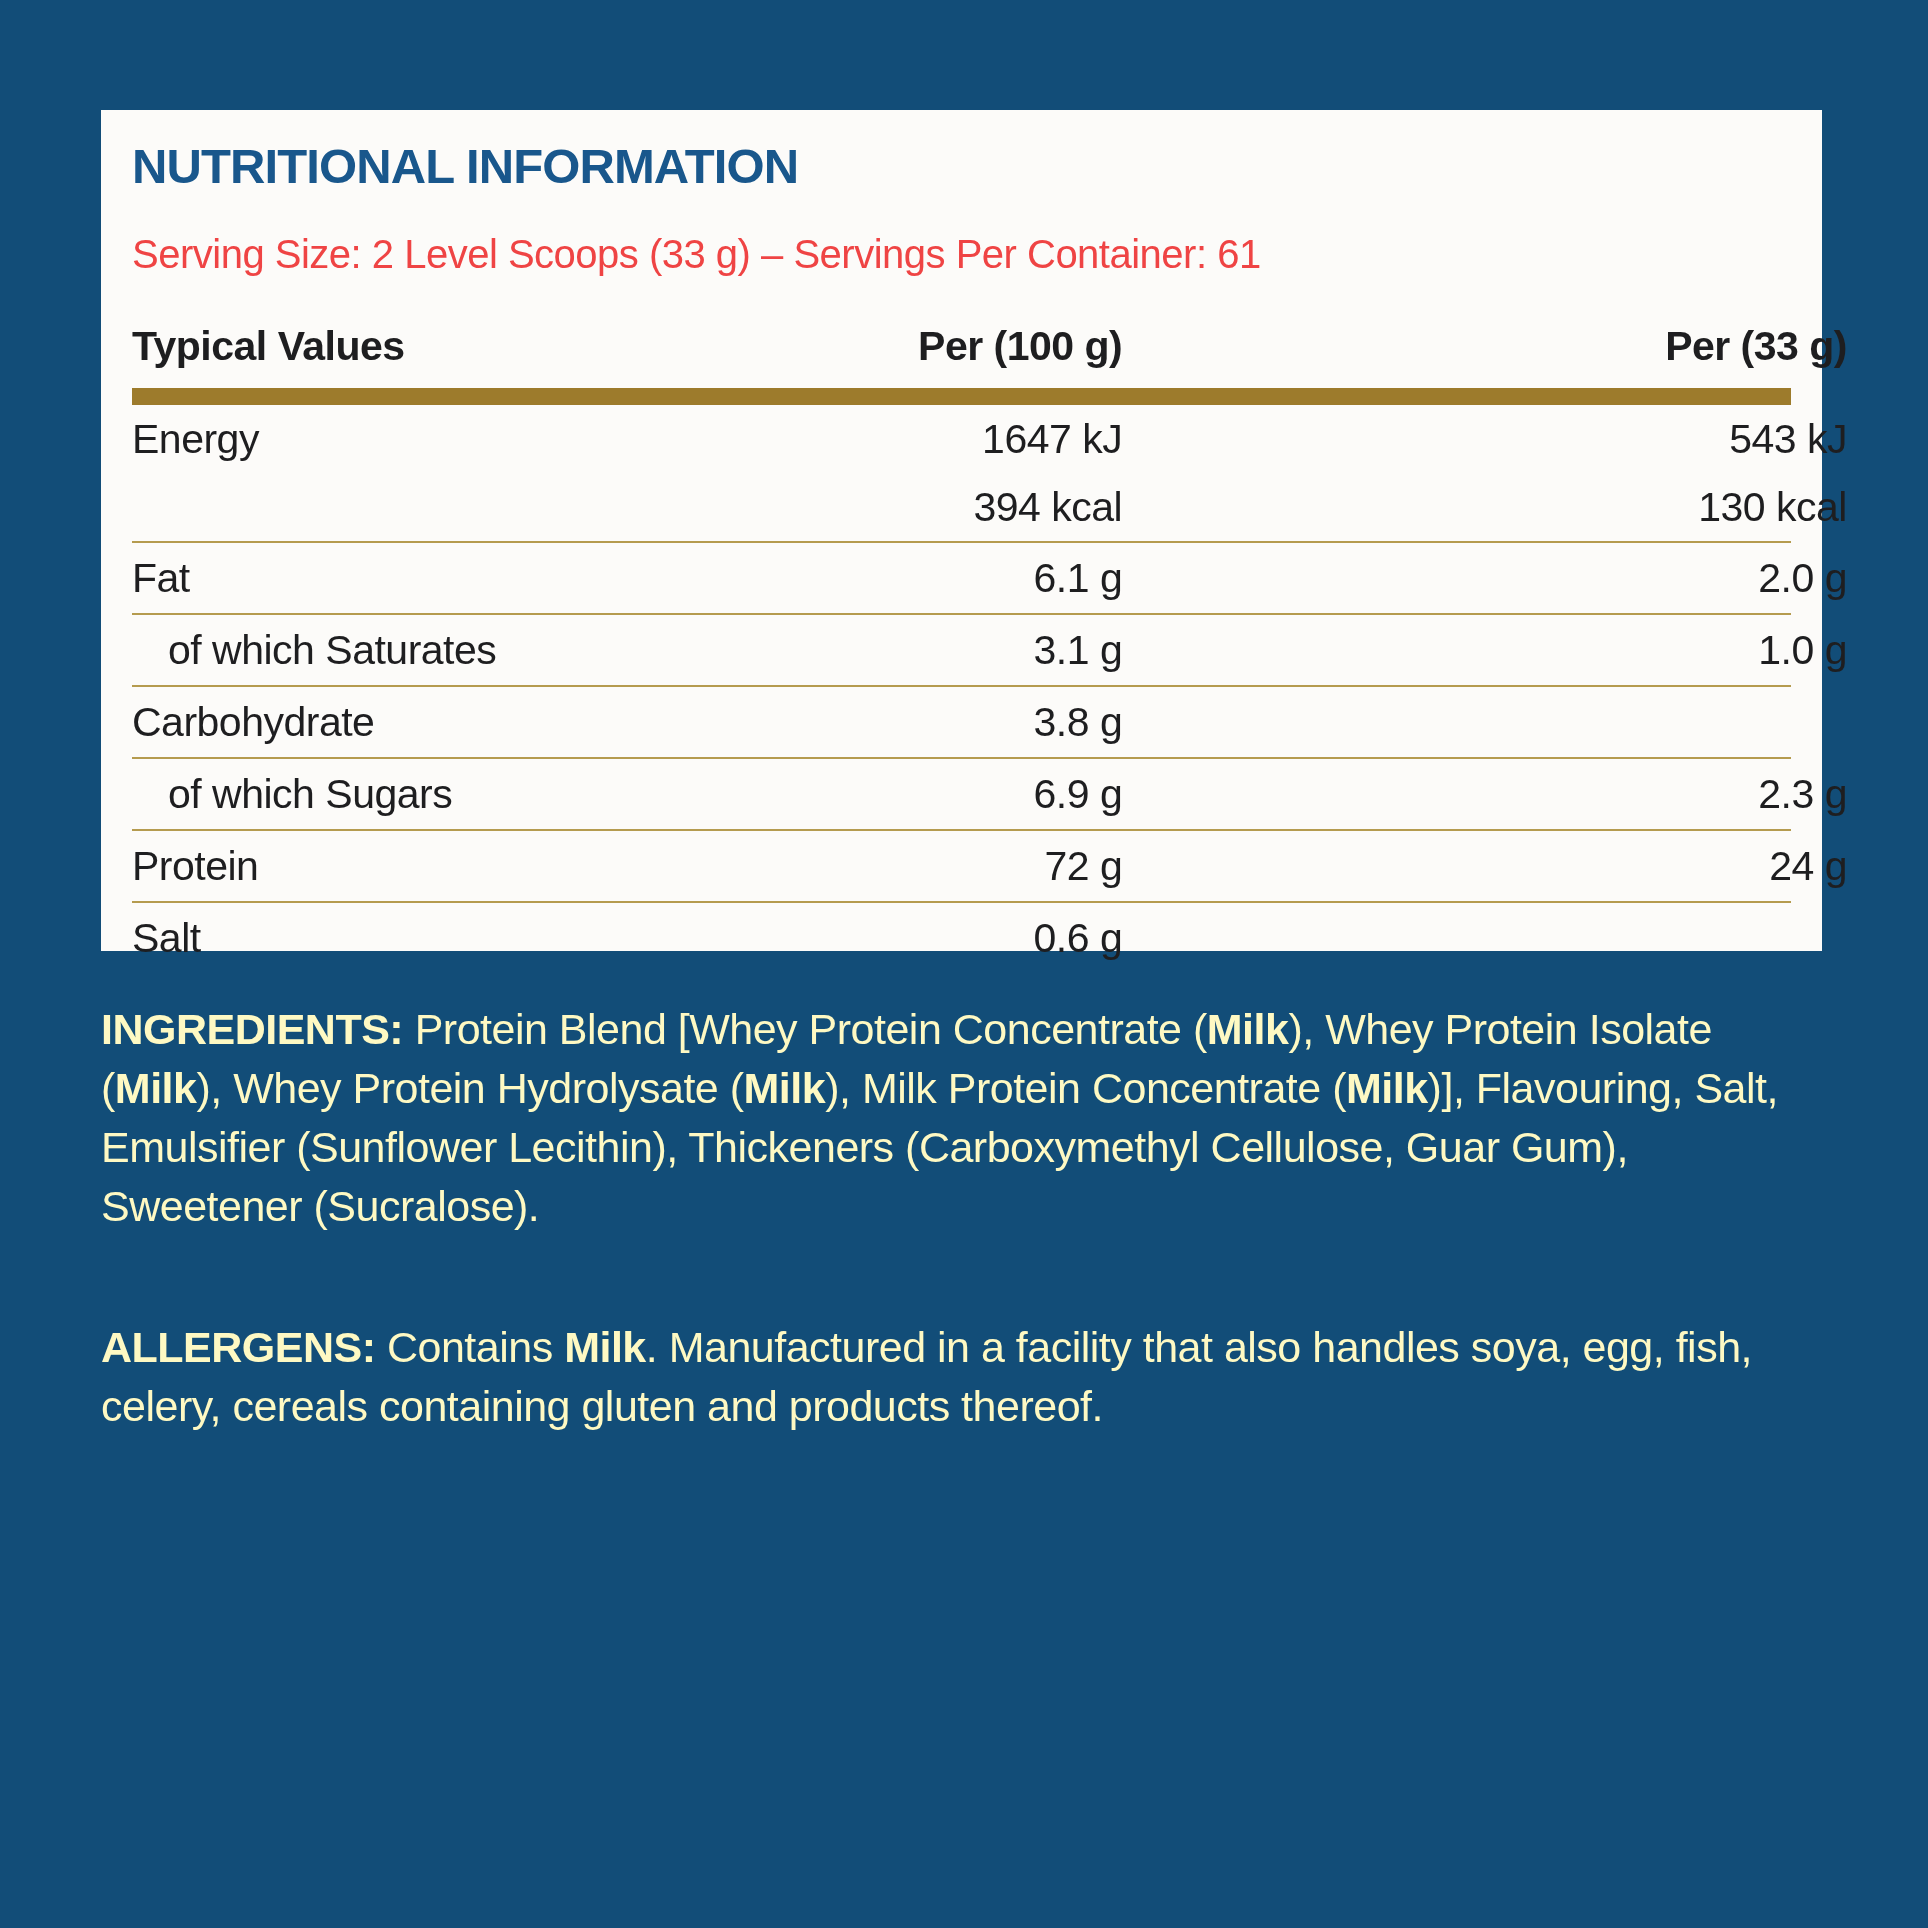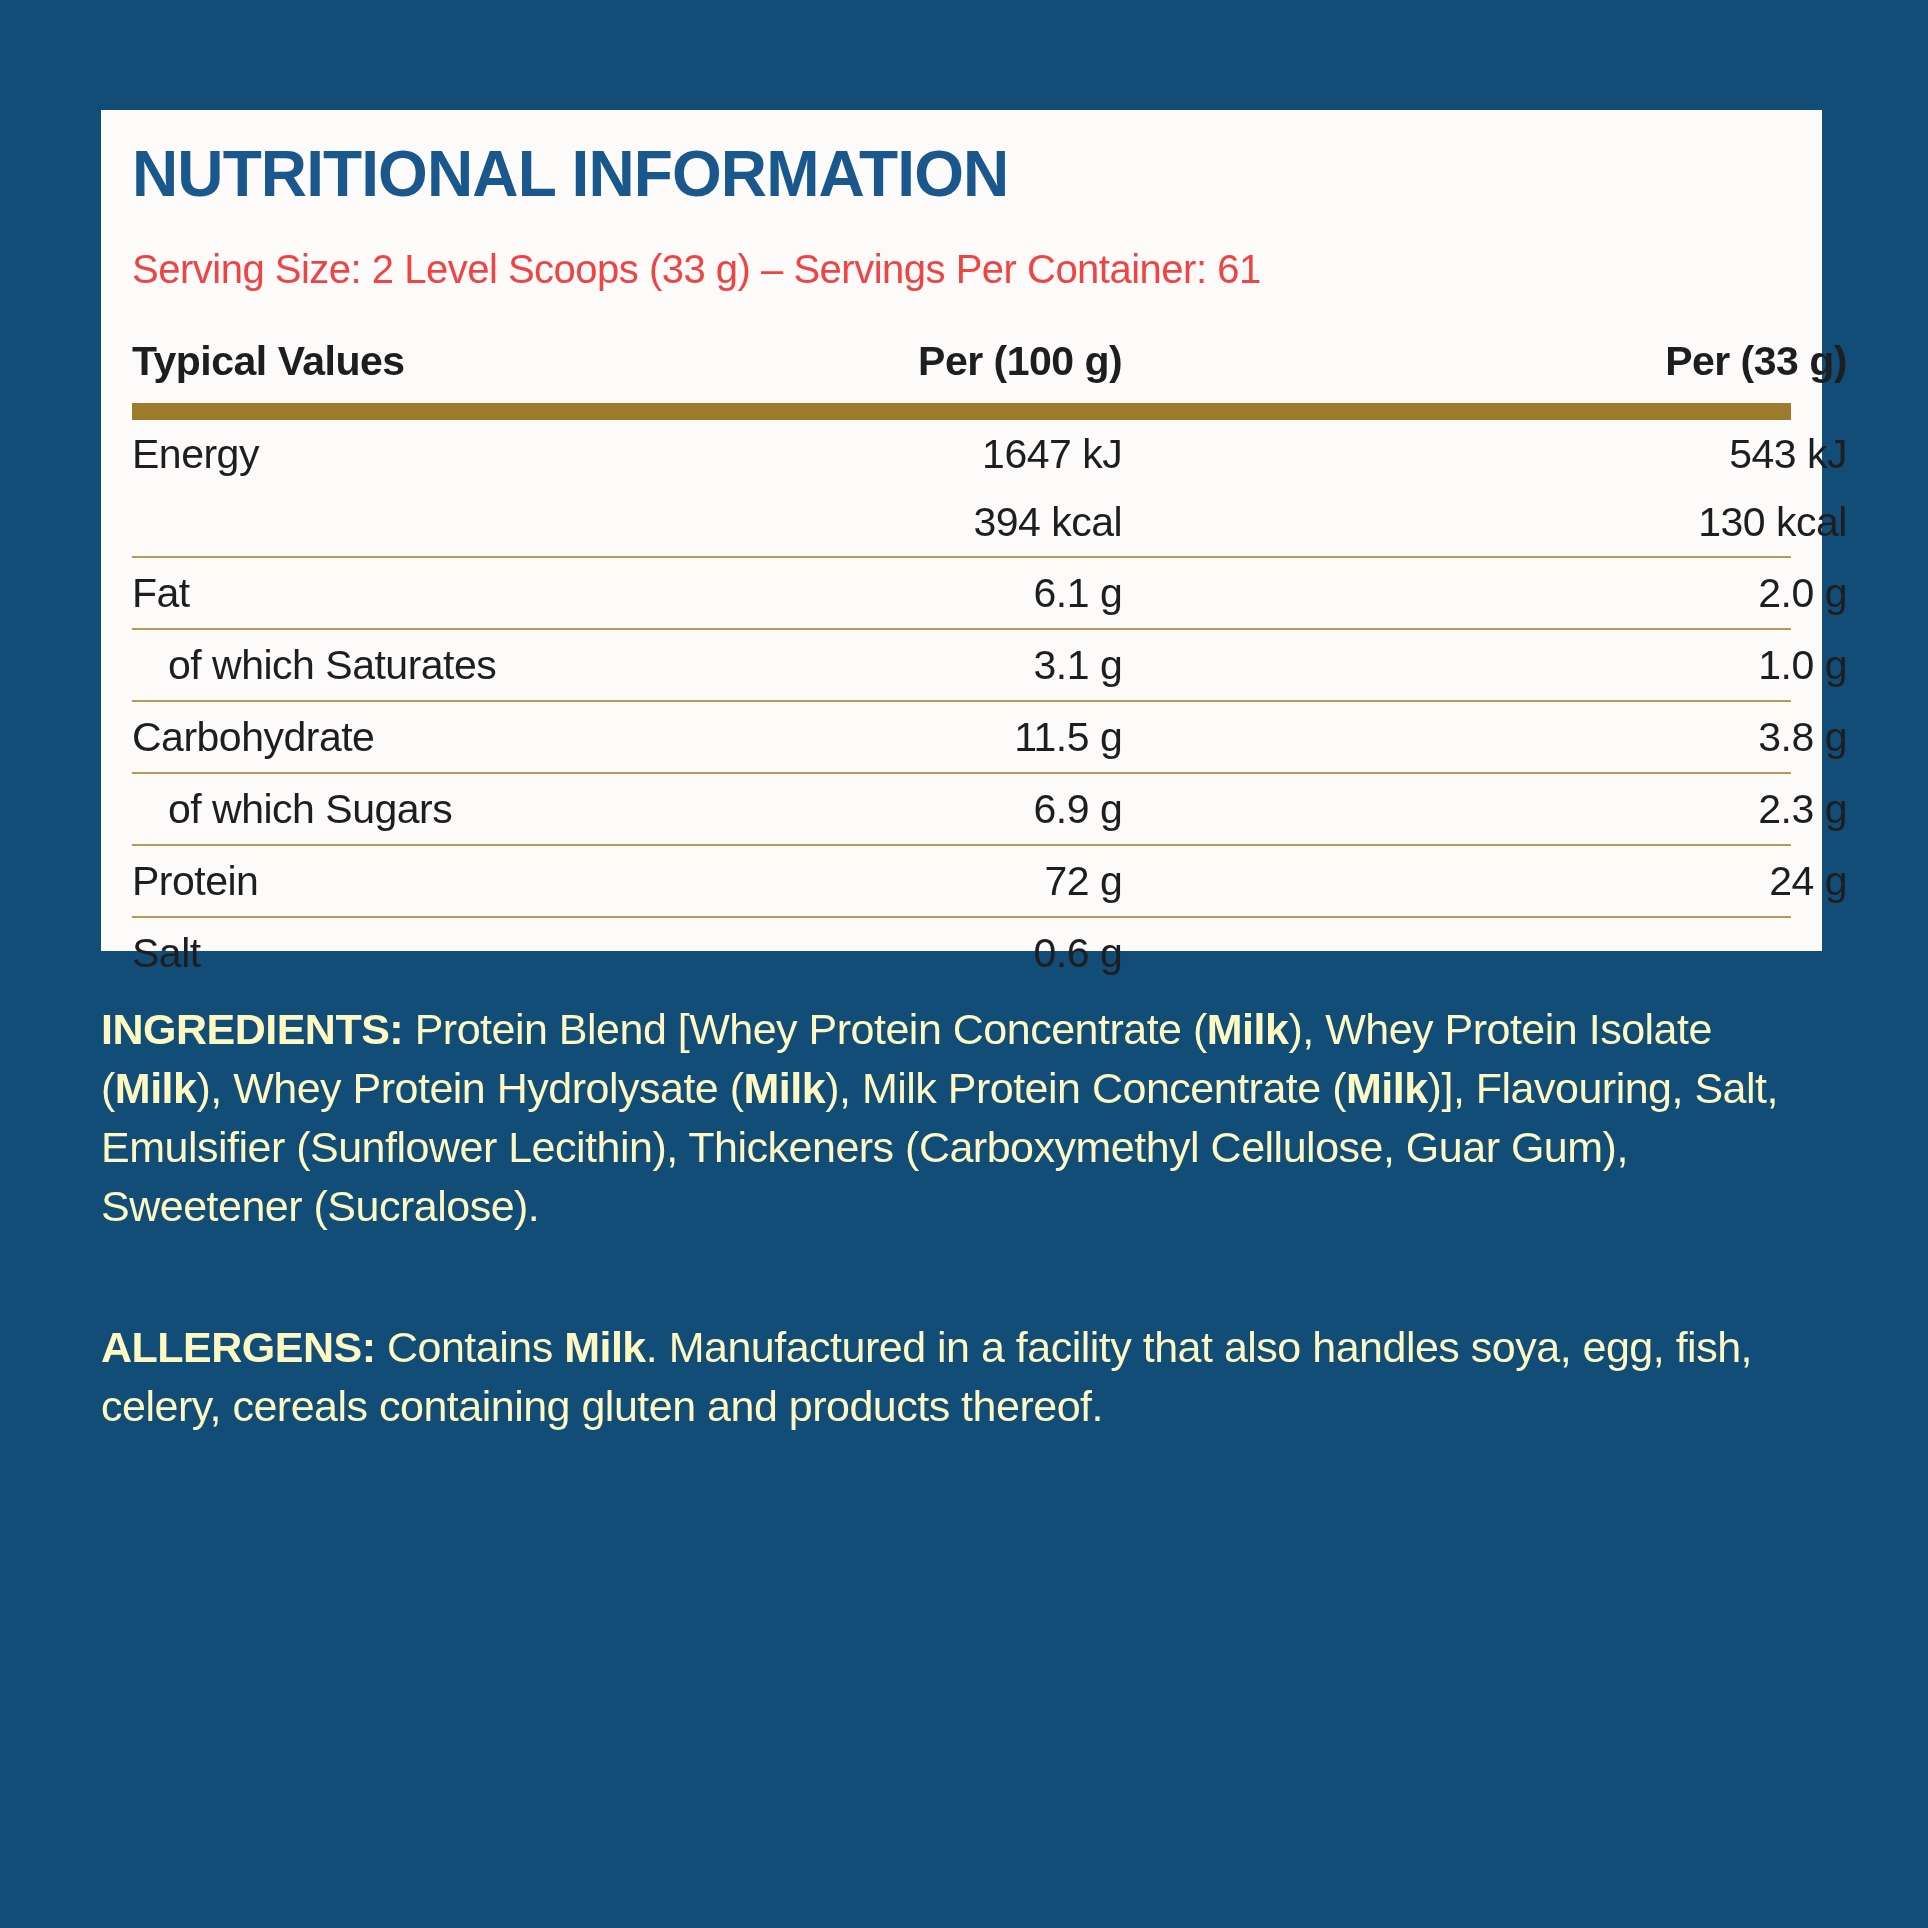--- a/index.html
+++ b/index.html
@@ -19,21 +19,21 @@
     left: 101px;
     top: 110px;
     width: 1721px;
     height: 841px;
     background: #fcfbf9;
     box-sizing: border-box;
     padding: 21px 31px 0 31px;
   }
   .card-title {
     margin: 11.3px 0 0 0;
-    font-size: 64px;
+    font-size: 49px;
     line-height: 1.0;
     font-weight: bold;
     letter-spacing: -0.9px;
     color: #19578c;
   }
   .serving-line {
     margin-top: 41px;
     font-size: 40px;
     color: #ef4444;
     letter-spacing: -0.5px;
@@ -123,21 +123,20 @@
       </div>
 
       <div class="t-row divider">
         <div class="cell-label indent">of which Saturates</div>
         <div class="cell-val">3.1 g</div>
         <div class="cell-val">1.0 g</div>
       </div>
 
       <div class="t-row divider">
         <div class="cell-label">Carbohydrate</div>
-        <div class="cell-val">11.5 g</div>
         <div class="cell-val">3.8 g</div>
       </div>
 
       <div class="t-row divider">
         <div class="cell-label indent">of which Sugars</div>
         <div class="cell-val">6.9 g</div>
         <div class="cell-val">2.3 g</div>
       </div>
 
       <div class="t-row divider">

